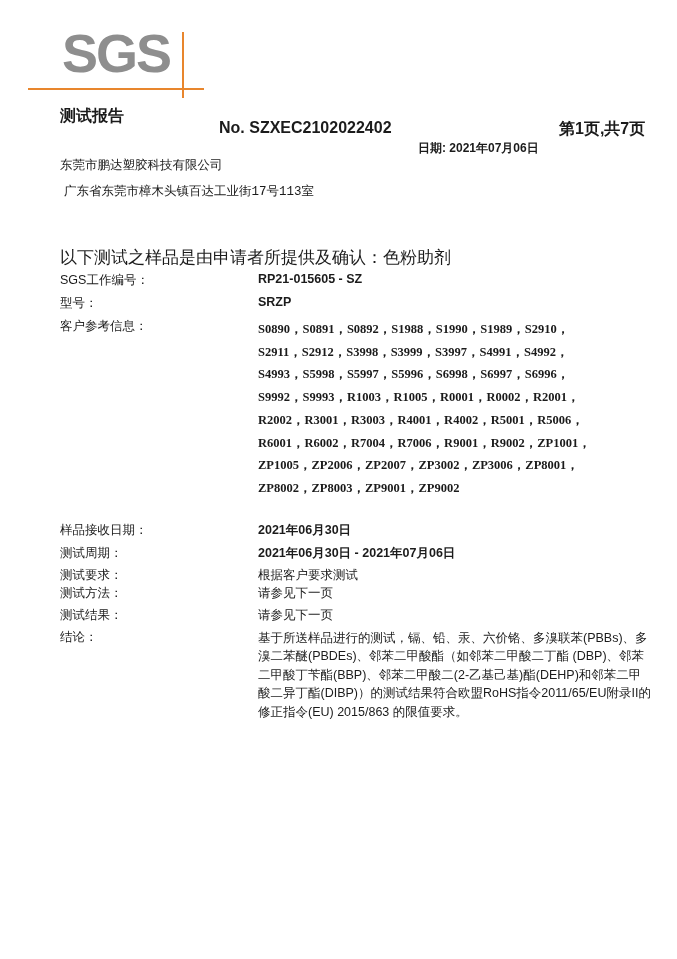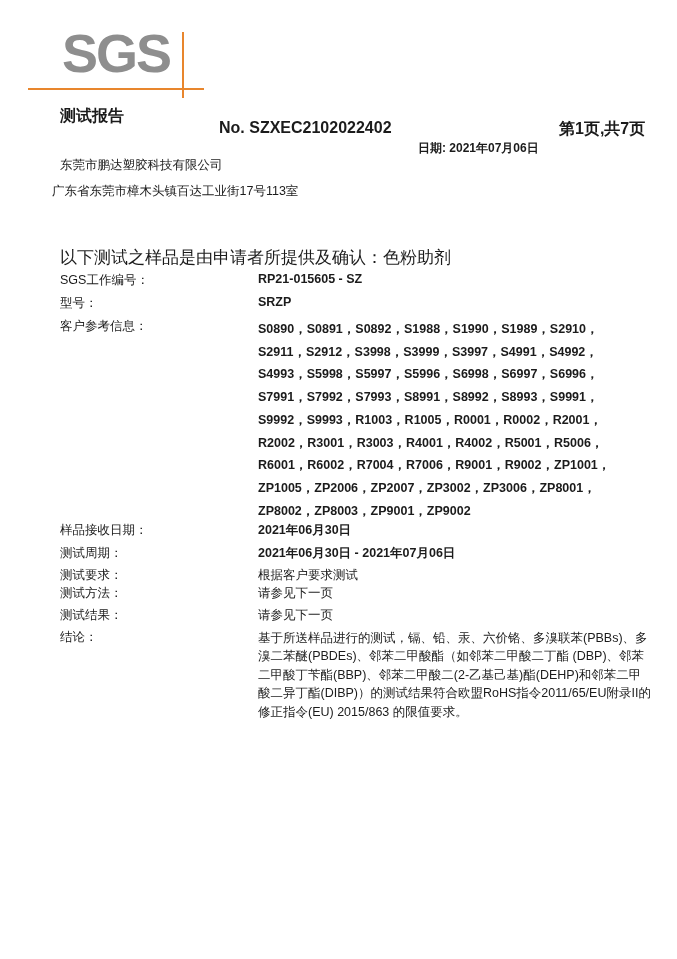--- a/index.html
+++ b/index.html
@@ -13,28 +13,28 @@
     color:#8e8e8e;letter-spacing:-2px;line-height:1;
   }
   .crop-v-top{position:absolute;left:182px;top:32px;width:2px;height:66px;background:#e8862d;}
   .crop-h-top{position:absolute;left:28px;top:88px;width:176px;height:2px;background:#e8862d;}
   
   .title{position:absolute;left:60px;top:106px;font-size:16px;font-weight:bold;}
   .report-no{position:absolute;left:219px;top:119px;font-size:16px;font-weight:bold;}
   .date{position:absolute;left:418px;top:119px;font-size:12px;font-weight:bold;margin-top:21px;}
   .pageinfo{position:absolute;left:559px;top:119px;font-size:16px;font-weight:bold;}
   .company{position:absolute;left:60px;top:157px;font-size:12.5px;text-align:center;}
-  .address{position:absolute;left:52px;top:183px;font-size:12.5px;}
+  .address{position:absolute;left:64px;top:183px;font-size:12.5px;font-family:Liberation Mono, monospace;}
   .intro{position:absolute;left:60px;top:246px;font-size:17px;}
   
   .row{position:absolute;left:60px;right:25px;display:flex;font-size:12.5px;gap:28px;}
   .row .lbl{width:170px;flex:0 0 170px;}
   .row .val{flex:1;}
   .val-strong{font-weight:600;}
-  .refs div{line-height:22.7px;font-weight:600;}
+  .refs div{line-height:22.7px;font-weight:600;font-family:Liberation Serif, serif;}
   .conclusion-text{width:432px;line-height:18.4px;}
   
   .disclaimer{
     position:absolute;left:182px;top:835px;width:477px;
     font-size:6.8px;line-height:7.2px;color:#3a3a3a;text-align:justify;
   }
   .attention{
     position:absolute;left:182px;top:906px;width:477px;
     font-size:6.6px;line-height:7.1px;color:#e87722;font-weight:bold;
   }
@@ -85,21 +85,20 @@
     <div class="lbl">型号：</div>
     <div class="val val-strong">SRZP</div>
   </div>
 
   <div class="row" style="top:318px">
     <div class="lbl">客户参考信息：</div>
     <div class="val refs">
       <div>S0890，S0891，S0892，S1988，S1990，S1989，S2910，</div>
       <div>S2911，S2912，S3998，S3999，S3997，S4991，S4992，</div>
       <div>S4993，S5998，S5997，S5996，S6998，S6997，S6996，</div>
-      <div>S7991，S7992，S7993，S8991，S8992，S8993，S9991，</div>
       <div>S9992，S9993，R1003，R1005，R0001，R0002，R2001，</div>
       <div>R2002，R3001，R3003，R4001，R4002，R5001，R5006，</div>
       <div>R6001，R6002，R7004，R7006，R9001，R9002，ZP1001，</div>
       <div>ZP1005，ZP2006，ZP2007，ZP3002，ZP3006，ZP8001，</div>
       <div>ZP8002，ZP8003，ZP9001，ZP9002</div>
     </div>
   </div>
 
   <div class="row" style="top:522px">
     <div class="lbl">样品接收日期：</div>

